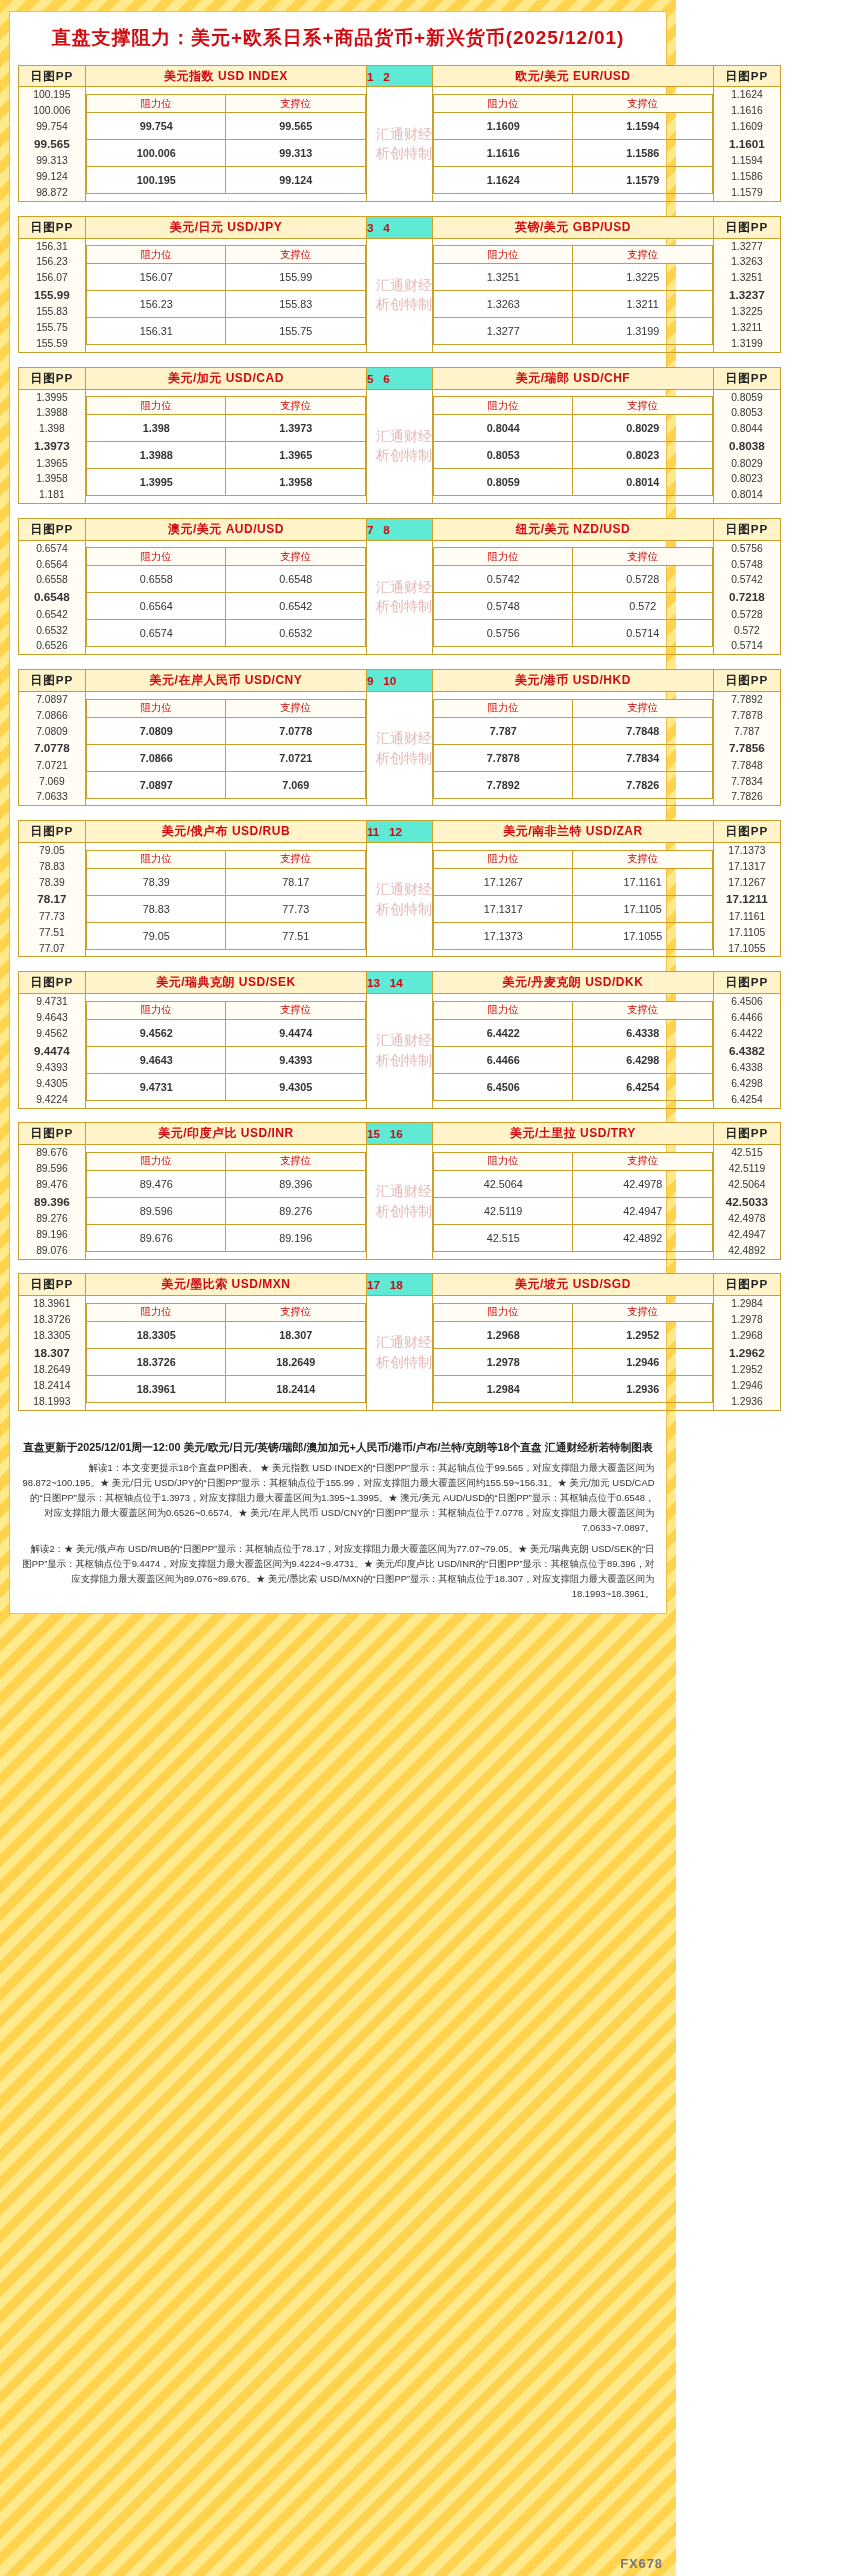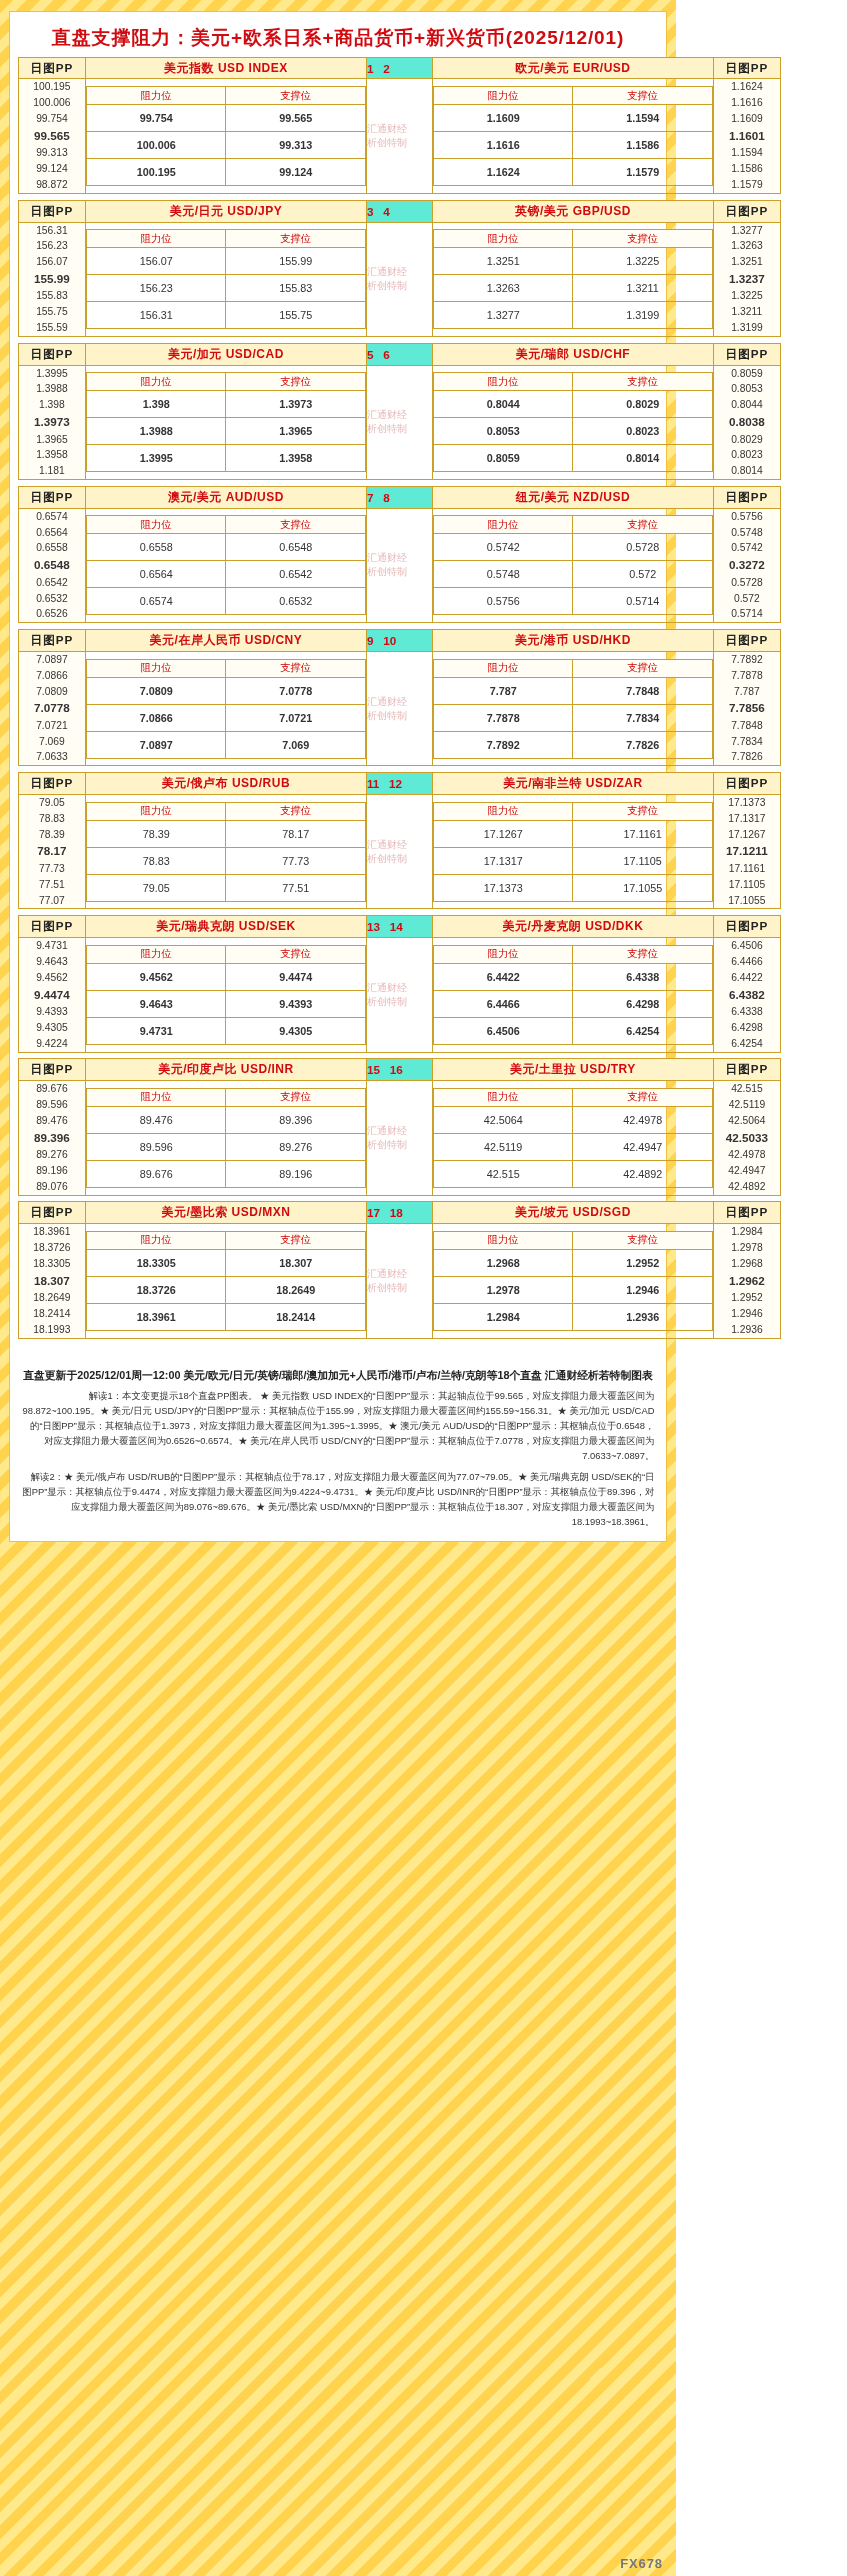--- a/index.html
+++ b/index.html
@@ -35,20 +35,21 @@
   .subtitle{
     font-size:10.8px;
     color:#333;
     padding:0.9px 3.7px 4.7px 3.7px;
     line-height:1.5;
   }
   table.grid{
     border-collapse:collapse;
     width:100%;
     table-layout:fixed;
+    margin-top:8px;
   }
   table.grid td{
     border:0.9px solid #caa02a;
     vertical-align:middle;
     padding:0;
   }
   
   col.c-left{width:67px;}
   col.c-pairhead{width:281px;}
   col.c-mid{width:66px;}
@@ -102,23 +103,23 @@
     text-align:center;
     line-height:1.55;
     color:#333;
     padding:1.9px 0;
   }
   .pplist div.main{
     font-weight:bold;
     font-size:11.7px;
   }
   .watermark{
-    font-size:10px;
+    font-size:14px;
     color:#e6b8b8;
-    text-align:left;
+    text-align:right;
     line-height:1.4;
     padding:3.7px 0;
   }
   .inner-sub{
     border-collapse:collapse;
     width:100%;
     table-layout:fixed;
   }
   .inner-sub td{
     border:0.9px solid #caa02a;
@@ -478,21 +479,21 @@
                       <td class="levels">0.5756</td>
                       <td class="levels">0.5714</td>
                     </tr>
                   </tbody>
                 </table>
               </td>
               <td class="pplist">
                 <div class="">0.5756</div>
                 <div class="">0.5748</div>
                 <div class="">0.5742</div>
-                <div class="main">0.3272</div>
+                <div class="main">0.7218</div>
                 <div class="">0.5728</div>
                 <div class="">0.572</div>
                 <div class="">0.5714</div>
               </td>
             </tr>
           </tbody>
         </table>
         <div style="height:5.6px"></div>
         <table class="grid">
           <colgroup>

